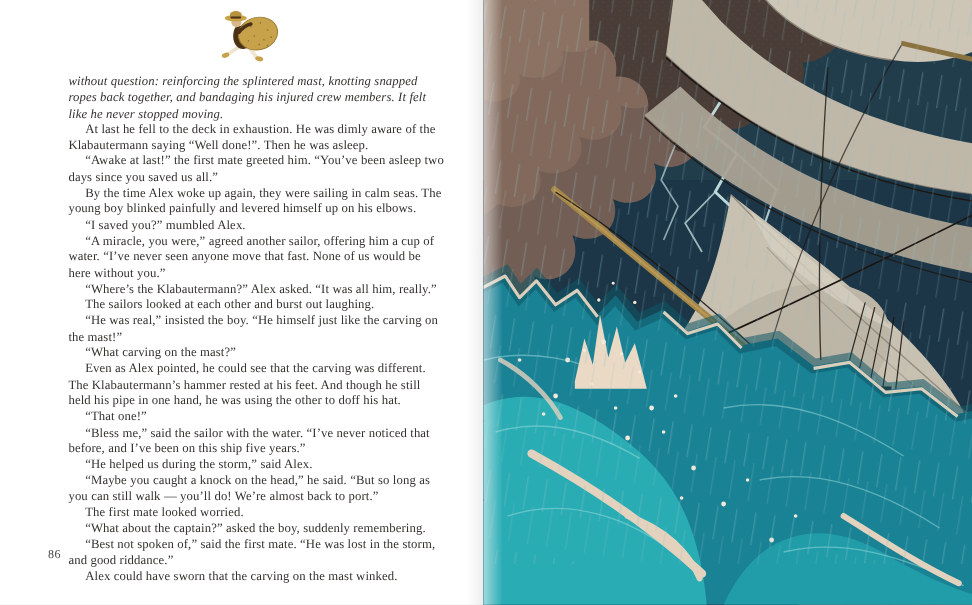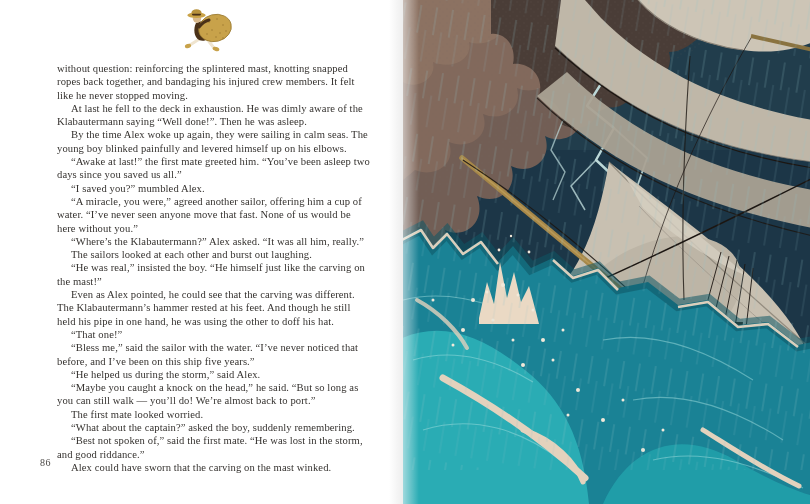--- a/index.html
+++ b/index.html
@@ -19,21 +19,21 @@
   }
   .header-vignette{
     position:absolute;left:181px;top:7px;width:58px;height:46px;
   }
   .story{
     position:absolute;left:57px;top:62px;width:313px;
     font-size:10.6px;line-height:13.3px;color:#35322f;
     letter-spacing:0.1px;
   }
   .story p{margin:0;text-indent:14px;}
-  .story p:first-child{text-indent:0;}
+  .story p:first-child{text-indent:0;font-style:italic;}
   .folio{
     position:absolute;left:26px;top:457px;
     font-size:10px;color:#4a4744;letter-spacing:0.5px;margin-left:14px;
   }
   
   .right-page{
     position:absolute;left:403px;top:0;width:407px;height:504px;background:#213d4c;
   }
   .right-page svg{display:block;}
   .gutter-right{
@@ -79,27 +79,28 @@
 
         <ellipse cx="15.5" cy="8.2" rx="9.2" ry="2.8" fill="#caa348"></ellipse>
         <ellipse cx="15.5" cy="5.6" rx="5" ry="3.4" fill="#b8923c"></ellipse>
         <rect x="11" y="6.8" width="9" height="1.6" fill="#4a3118" rx="0.8"></rect>
       </svg>
     </div>
 
     <div class="story">
       <p>without question: reinforcing the splintered mast, knotting snapped ropes back together, and bandaging his injured crew members. It felt like he never stopped moving.</p>
       <p>At last he fell to the deck in exhaustion. He was dimly aware of the Klabautermann saying “Well done!”. Then he was asleep.</p>
+      <p>“Awake at last!” the first mate greeted him. “You’ve been asleep two days since you saved us all.”</p>
       <p>By the time Alex woke up again, they were sailing in calm seas. The young boy blinked painfully and levered himself up on his elbows.</p>
-      <p>“Awake at last!” the first mate greeted him. “You’ve been asleep two days since you saved us all.”</p>
       <p>“I saved you?” mumbled Alex.</p>
       <p>“A miracle, you were,” agreed another sailor, offering him a cup of water. “I’ve never seen anyone move that fast. None of us would be here without you.”</p>
       <p>“Where’s the Klabautermann?” Alex asked. “It was all him, really.”</p>
       <p>The sailors looked at each other and burst out laughing.</p>
       <p>“He was real,” insisted the boy. “He himself just like the carving on the mast!”</p>
+      <p>“What carving on the mast?”</p>
       <p>Even as Alex pointed, he could see that the carving was different. The Klabautermann’s hammer rested at his feet. And though he still held his pipe in one hand, he was using the other to doff his hat.</p>
       <p>“That one!”</p>
       <p>“Bless me,” said the sailor with the water. “I’ve never noticed that before, and I’ve been on this ship five years.”</p>
       <p>“He helped us during the storm,” said Alex.</p>
       <p>“Maybe you caught a knock on the head,” he said. “But so long as you can still walk — you’ll do! We’re almost back to port.”</p>
       <p>The first mate looked worried.</p>
       <p>“What about the captain?” asked the boy, suddenly remembering.</p>
       <p>“Best not spoken of,” said the first mate. “He was lost in the storm, and good riddance.”</p>
       <p>Alex could have sworn that the carving on the mast winked.</p>
     </div>

